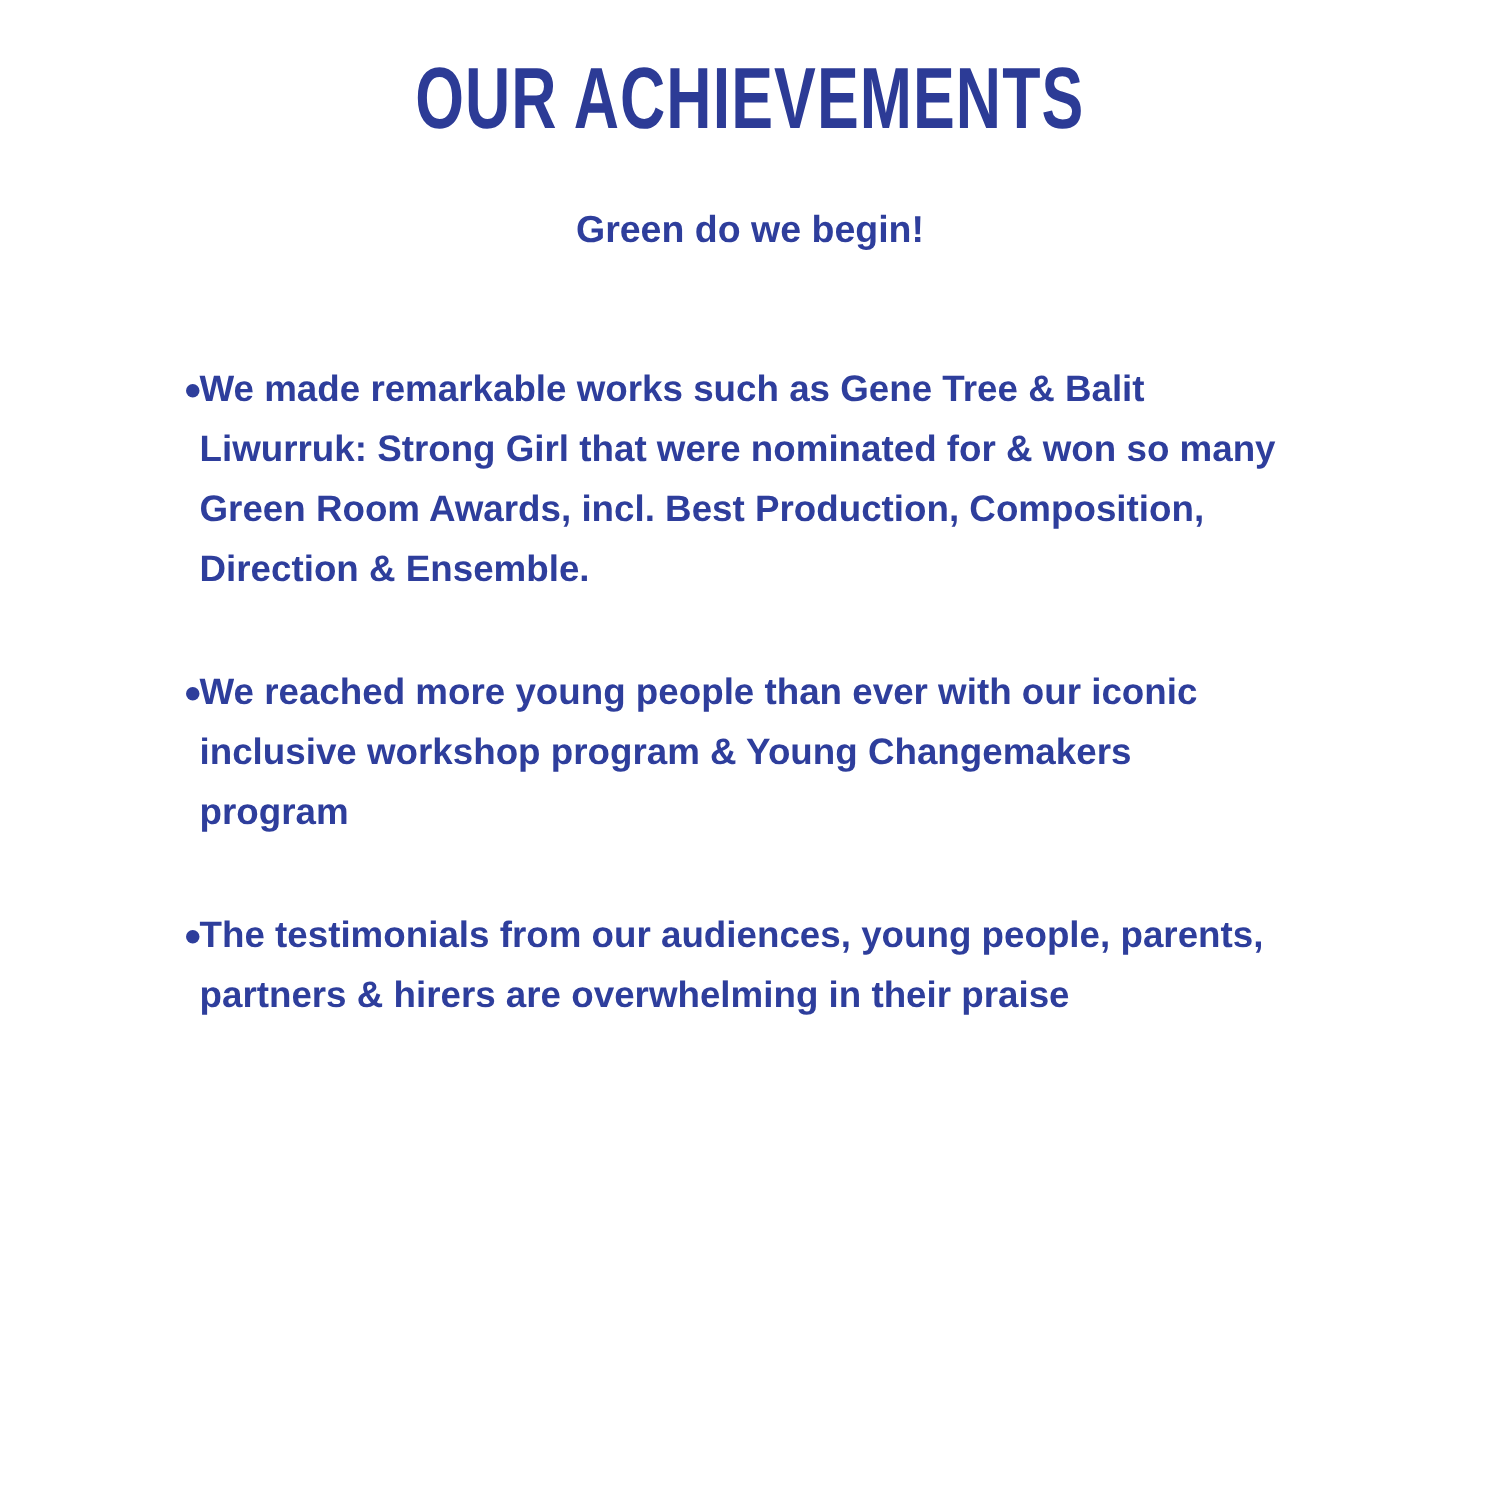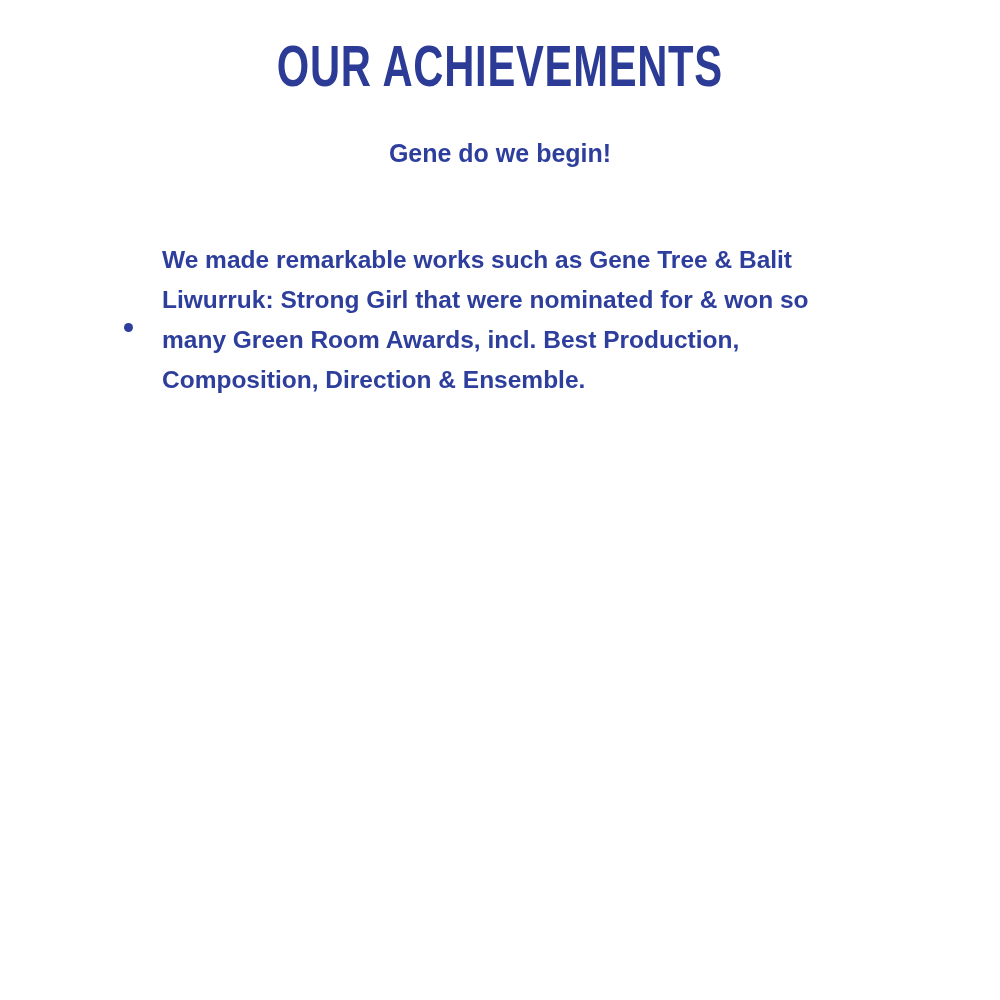--- a/index.html
+++ b/index.html
@@ -45,22 +45,22 @@
 
   .achievements-list {
     list-style: none;
     margin-top: 72px;
     margin-left: 124px;
     width: 748px;
   }
 
   .achievement-item {
     display: flex;
-    align-items: center;
-    gap: 29px;
+    align-items: flex-start;
+    gap: 0;
     margin-bottom: 42px;
     color: #2e3e9c;
     font-size: 24.5px;
     font-weight: 700;
     line-height: 40px;
   }
 
   .bullet-dot {
     flex: 0 0 auto;
     width: 9px;
@@ -76,28 +76,36 @@
 </style>
 </head>
 <body>
 
 <div class="page">
 
   <div class="title-wrap">
     <h1 class="page-title">OUR ACHIEVEMENTS</h1>
   </div>
 
-  <div class="page-subtitle">Gene do we begin!</div>
+  <div class="page-subtitle">Green do we begin!</div>
 
   <ul class="achievements-list">
 
     <li class="achievement-item">
       <span class="bullet-dot"></span>
       <span class="achievement-text">We made remarkable works such as Gene Tree &amp; Balit Liwurruk: Strong Girl that were nominated for &amp; won so many Green Room Awards, incl. Best Production, Composition, Direction &amp; Ensemble.</span>
     </li>
 
+    <li class="achievement-item">
+      <span class="bullet-dot"></span>
+      <span class="achievement-text">We reached more young people than ever with our iconic inclusive workshop program &amp; Young Changemakers program</span>
+    </li>
 
 
+    <li class="achievement-item">
+      <span class="bullet-dot"></span>
+      <span class="achievement-text">The testimonials from our audiences, young people, parents, partners &amp; hirers are overwhelming in their praise</span>
+    </li>
 
 
   </ul>
 
 </div>
 
 </body></html>

